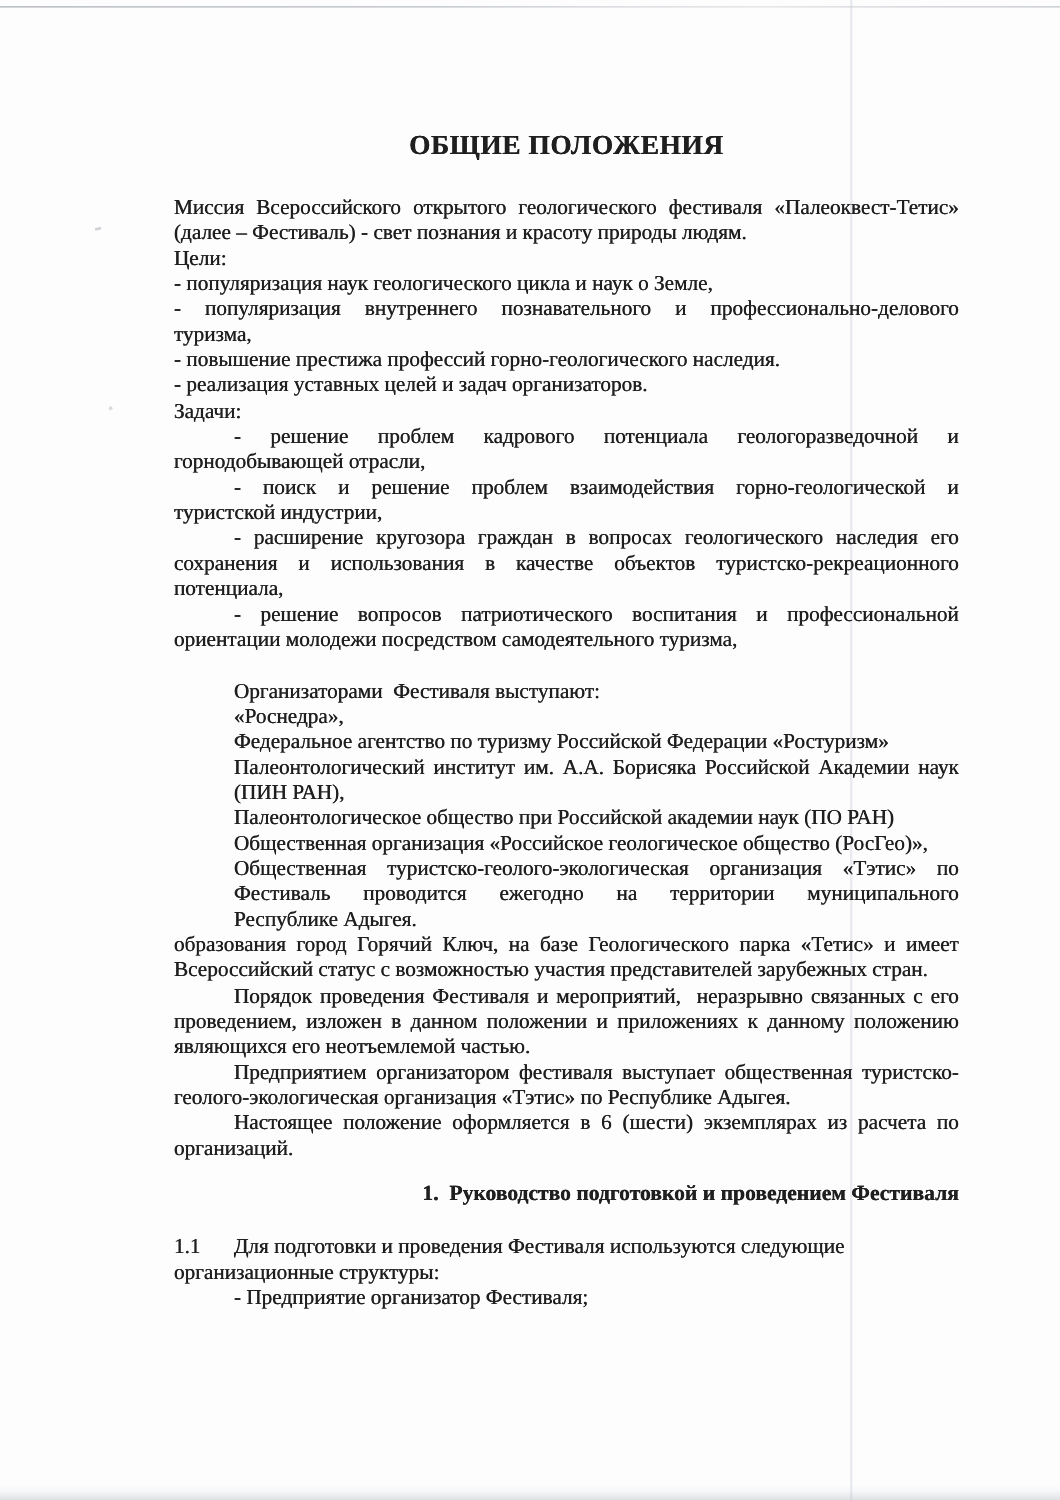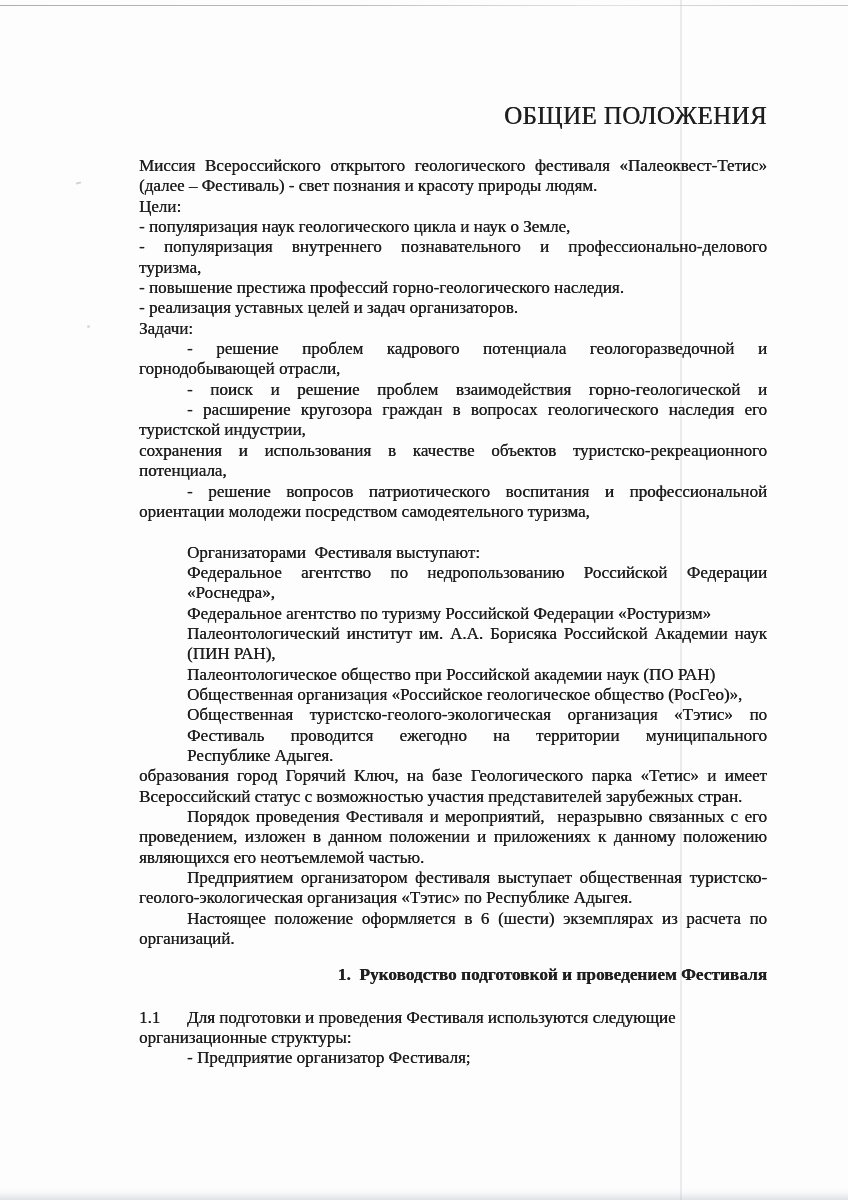--- a/index.html
+++ b/index.html
@@ -53,23 +53,23 @@
   }
   
   .content {
     position: absolute;
     left: 139px;
     top: 104px;
     width: 628px;
     text-shadow: 0.3px 0 0 currentColor; 
   }
   .doc-title {
-    text-align: right;
-    font-weight: normal;
-    font-size: 25px;
+    text-align: center;
+    font-weight: bold;
+    font-size: 22px;
     line-height: 24px;
     letter-spacing: 0.4px;
     margin-bottom: 28px;
   }
   .line {
     font-size: 17px;
     line-height: 20.35px;
     height: 20.35px;
     overflow: hidden;
     text-align: left;
@@ -115,29 +115,28 @@
         <div class="line">Цели:</div>
         <div class="line">- популяризация наук геологического цикла и наук о Земле,</div>
         <div class="line j">- популяризация внутреннего познавательного и профессионально-делового</div>
         <div class="line">туризма,</div>
         <div class="line">- повышение престижа профессий горно-геологического наследия.</div>
         <div class="line">- реализация уставных целей и задач организаторов.</div>
         <div class="line">Задачи:</div>
         <div class="line j ind">- решение проблем кадрового потенциала геологоразведочной и</div>
         <div class="line">горнодобывающей отрасли,</div>
         <div class="line j ind">- поиск и решение проблем взаимодействия горно-геологической и</div>
+        <div class="line">туристской индустрии,</div>
         <div class="line j ind">- расширение кругозора граждан в вопросах геологического наследия его</div>
-        <div class="line">туристской индустрии,</div>
         <div class="line j">сохранения и использования в качестве объектов туристско-рекреационного</div>
         <div class="line">потенциала,</div>
         <div class="line j ind">- решение вопросов патриотического воспитания и профессиональной</div>
         <div class="line">ориентации молодежи посредством самодеятельного туризма,</div>
         <div class="line blank"></div>
         <div class="line ind">Организаторами&nbsp; Фестиваля выступают:</div>
-        <div class="line j ind">Федеральное агентство по недропользованию Российской Федерации</div>
         <div class="line ind">«Роснедра»,</div>
         <div class="line ind">Федеральное агентство по туризму Российской Федерации «Ростуризм»</div>
         <div class="line j ind">Палеонтологический институт им. А.А. Борисяка Российской Академии наук</div>
         <div class="line ind">(ПИН РАН),</div>
         <div class="line ind">Палеонтологическое общество при Российской академии наук (ПО РАН)</div>
         <div class="line ind">Общественная организация «Российское геологическое общество (РосГео)»,</div>
         <div class="line j ind">Общественная туристско-геолого-экологическая организация «Тэтис» по</div>
         <div class="line j ind">Фестиваль проводится ежегодно на территории муниципального</div>
         <div class="line ind">Республике Адыгея.</div>
         <div class="line j">образования город Горячий Ключ, на базе Геологического парка «Тетис» и имеет</div>

